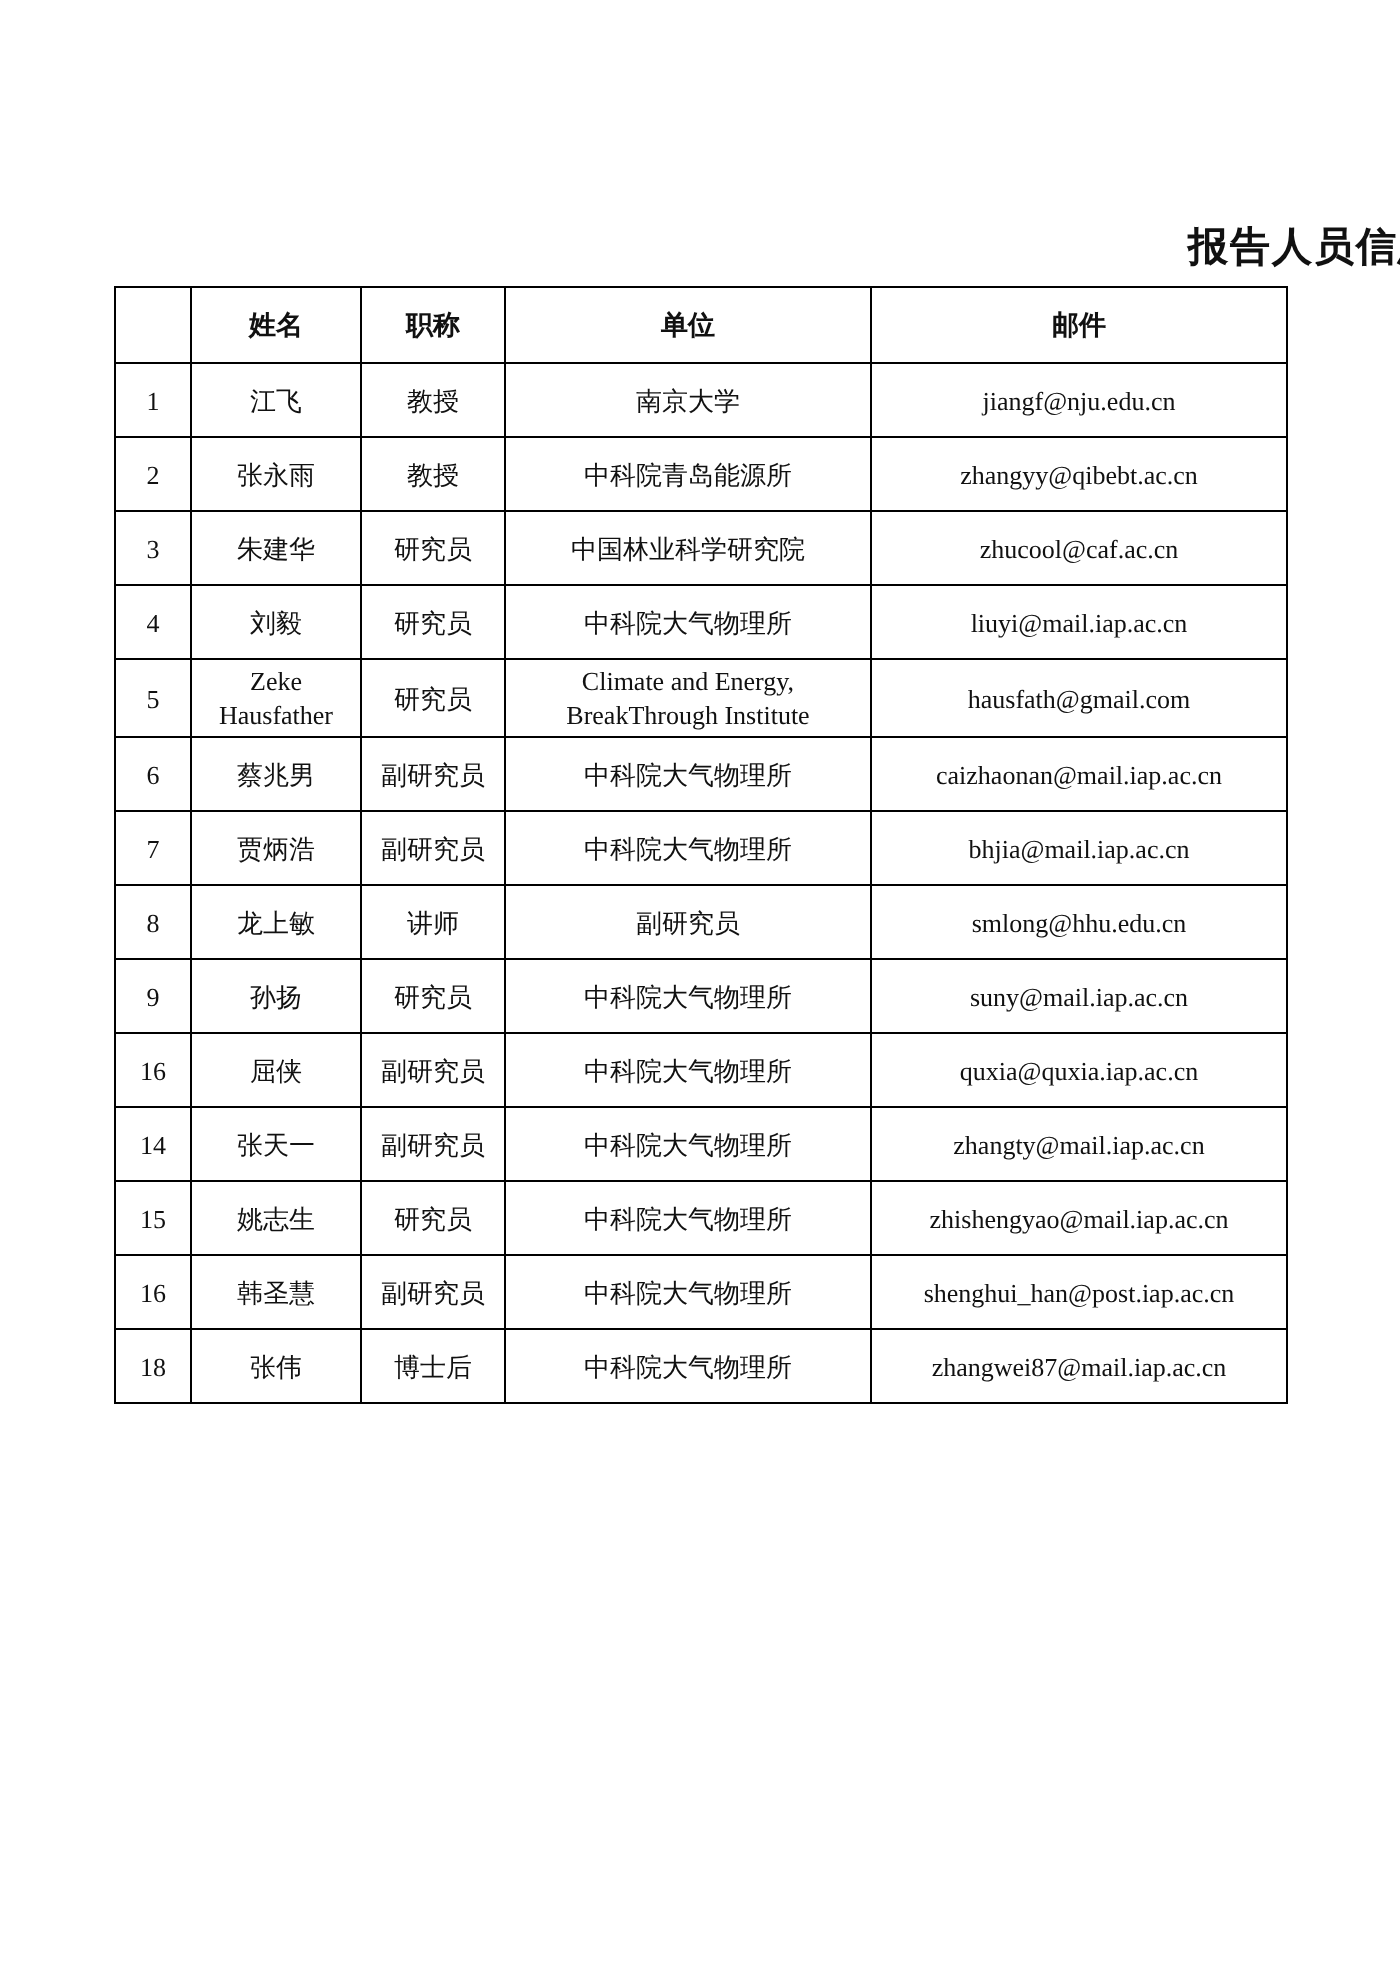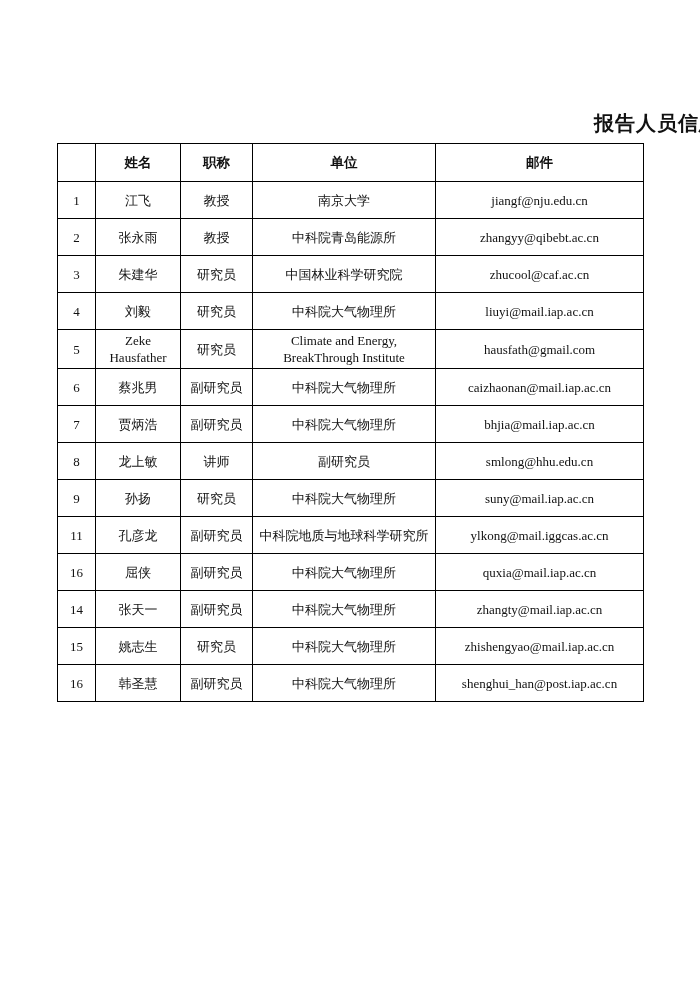--- a/index.html
+++ b/index.html
@@ -145,32 +145,25 @@
           <td data-name="email-cell"><span data-name="email-text">smlong@hhu.edu.cn</span></td>
         </tr>
         <tr data-name="table-row">
           <td data-name="row-number-cell">9</td>
           <td data-name="name-cell">孙扬</td>
           <td data-name="job-title-cell">研究员</td>
           <td data-name="affiliation-cell">中科院大气物理所</td>
           <td data-name="email-cell"><span data-name="email-text">suny@mail.iap.ac.cn</span></td>
         </tr>
         <tr data-name="table-row">
-          <td data-name="row-number-cell">11</td>
-          <td data-name="name-cell">孔彦龙</td>
-          <td data-name="job-title-cell">副研究员</td>
-          <td data-name="affiliation-cell">中科院地质与地球科学研究所</td>
-          <td data-name="email-cell"><span data-name="email-text">ylkong@mail.iggcas.ac.cn</span></td>
-        </tr>
-        <tr data-name="table-row">
           <td data-name="row-number-cell">16</td>
           <td data-name="name-cell">屈侠</td>
           <td data-name="job-title-cell">副研究员</td>
           <td data-name="affiliation-cell">中科院大气物理所</td>
-          <td data-name="email-cell"><span data-name="email-text">quxia@mail.iap.ac.cn</span></td>
+          <td data-name="email-cell"><span data-name="email-text">quxia@quxia.iap.ac.cn</span></td>
         </tr>
         <tr data-name="table-row">
           <td data-name="row-number-cell">14</td>
           <td data-name="name-cell">张天一</td>
           <td data-name="job-title-cell">副研究员</td>
           <td data-name="affiliation-cell">中科院大气物理所</td>
           <td data-name="email-cell"><span data-name="email-text">zhangty@mail.iap.ac.cn</span></td>
         </tr>
         <tr data-name="table-row">
           <td data-name="row-number-cell">15</td>
@@ -179,16 +172,23 @@
           <td data-name="affiliation-cell">中科院大气物理所</td>
           <td data-name="email-cell"><span data-name="email-text">zhishengyao@mail.iap.ac.cn</span></td>
         </tr>
         <tr data-name="table-row">
           <td data-name="row-number-cell">16</td>
           <td data-name="name-cell">韩圣慧</td>
           <td data-name="job-title-cell">副研究员</td>
           <td data-name="affiliation-cell">中科院大气物理所</td>
           <td data-name="email-cell"><span data-name="email-text">shenghui_han@post.iap.ac.cn</span></td>
         </tr>
+        <tr data-name="table-row">
+          <td data-name="row-number-cell">18</td>
+          <td data-name="name-cell">张伟</td>
+          <td data-name="job-title-cell">博士后</td>
+          <td data-name="affiliation-cell">中科院大气物理所</td>
+          <td data-name="email-cell"><span class="underlined" data-name="email-link">zhangwei87@mail.iap.ac.cn</span></td>
+        </tr>
       </tbody>
   </table>
 
 </div>
 
 </body></html>

